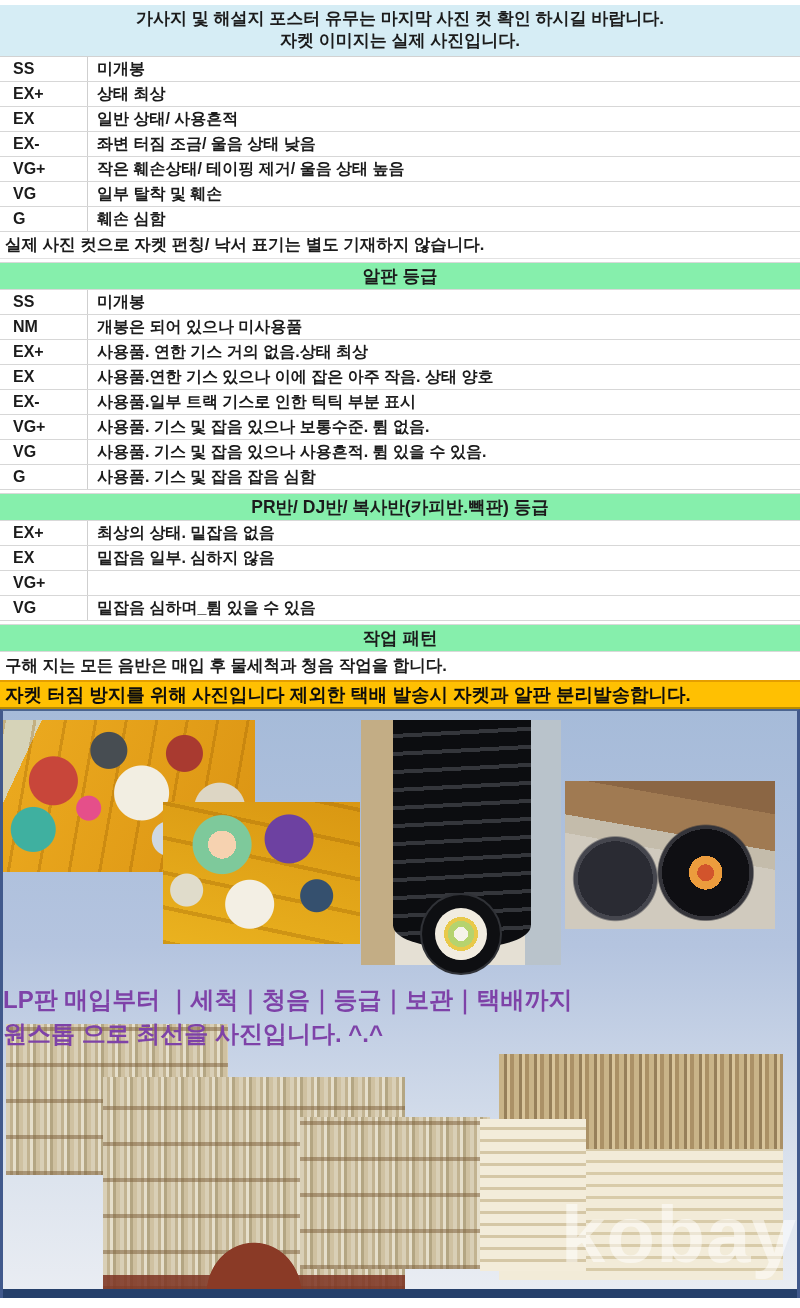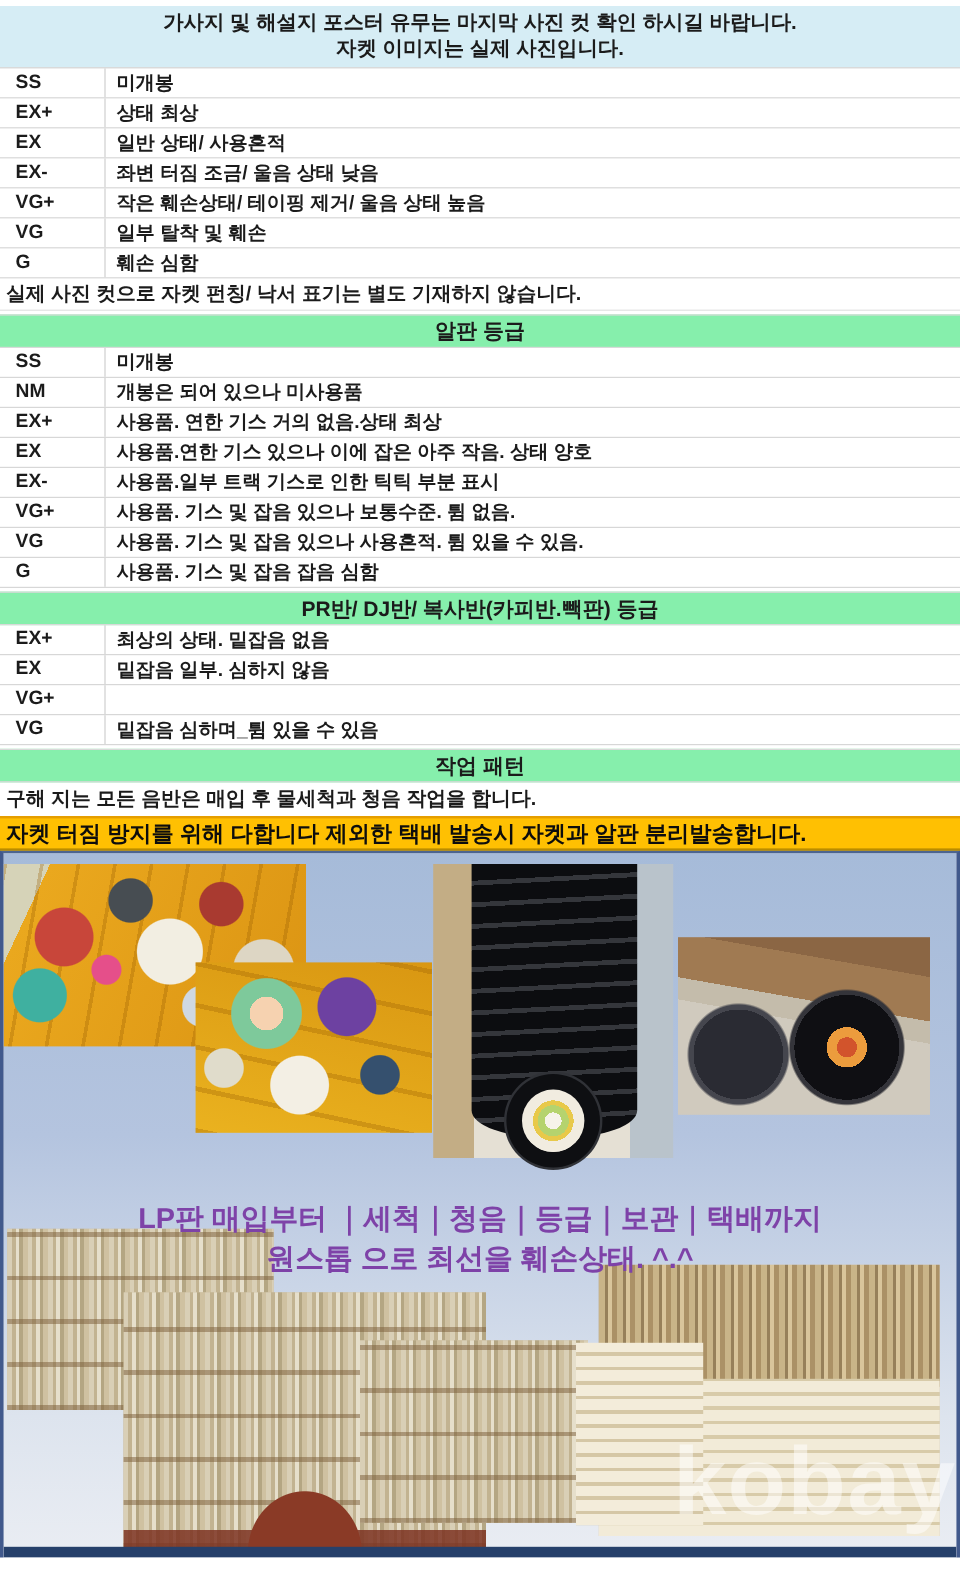--- a/index.html
+++ b/index.html
@@ -143,22 +143,22 @@
     background: repeating-linear-gradient(0deg, #f3ecda 0 9px, #d5c7a6 9px 12px);
   }
   .ph-shelfboxes-e {
     left: 496px; top: 343px; width: 284px; height: 226px; z-index: 2;
     background:
       repeating-linear-gradient(0deg, #f2ebd8 0 9px, #d8cba9 9px 12px) 0 100% / 100% 58% no-repeat,
       repeating-linear-gradient(90deg, #c9b488 0 5px, #97805a 5px 8px, #d9c59b 8px 11px, #ab9166 11px 15px) 0 0 / 100% 45% no-repeat,
       #d6c9ac;
   }
   .slogan {
-    position: absolute; top: 288px; left: 0; right: 0; z-index: 6;
-    text-align: center; color: #7e42a8;
+    position: absolute; top: 272px; left: 0; right: 0; z-index: 6;
+    text-align: left; color: #7e42a8;
     font-size: 24px; line-height: 34px;
   }
   .watermark {
     position: absolute; top: 484px; right: 0px; z-index: 7;
     font-size: 80px; line-height: 1; letter-spacing: 1px;
     color: rgba(255,255,255,.5);
   }
   .bottom-bar {
     position: absolute; left: 0; right: 0; bottom: 0; height: 9px;
     background: #26406b; z-index: 8;
@@ -254,31 +254,31 @@
     <div class="grade-cell">VG+</div>
   </div>
   <div class="grade-row">
     <div class="grade-cell">VG</div>
     <div class="desc-cell">밑잡음 심하며_튐 있을 수 있음</div>
   </div>
 </div>
 
 <div class="section-h">작업 패턴</div>
 <div class="fw-note" style="height:28px;border-bottom:none;">구해 지는 모든 음반은 매입 후 물세척과 청음 작업을 합니다.</div>
-<div class="highlight-bar">자켓 터짐 방지를 위해 다합니다 제외한 택배 발송시 자켓과 알판 분리발송합니다.</div>
+<div class="highlight-bar">자켓 터짐 방지를 위해 사진입니다 제외한 택배 발송시 자켓과 알판 분리발송합니다.</div>
 
 <div class="gallery">
   <div class="ph ph-crates1"></div>
   <div class="ph ph-crates2"></div>
   <div class="ph ph-stack"></div>
   <div class="ph ph-turntables"></div>
 
   <div class="slogan">
     <div>LP판 매입부터 ｜세척｜청음｜등급｜보관｜택배까지</div>
-    <div>원스톱 으로 최선을 훼손상태. ^.^</div>
+    <div>원스톱 으로 최선을 사진입니다. ^.^</div>
   </div>
 
   <div class="ph shelfbg ph-shelf-a"></div>
   <div class="ph shelfbg ph-aisle-b"></div>
   <div class="ph shelfbg ph-shelf-c"></div>
   <div class="ph ph-boxes-d"></div>
   <div class="ph ph-shelfboxes-e"></div>
 
   <div class="watermark">kobay</div>
   <div class="bottom-bar"></div>

